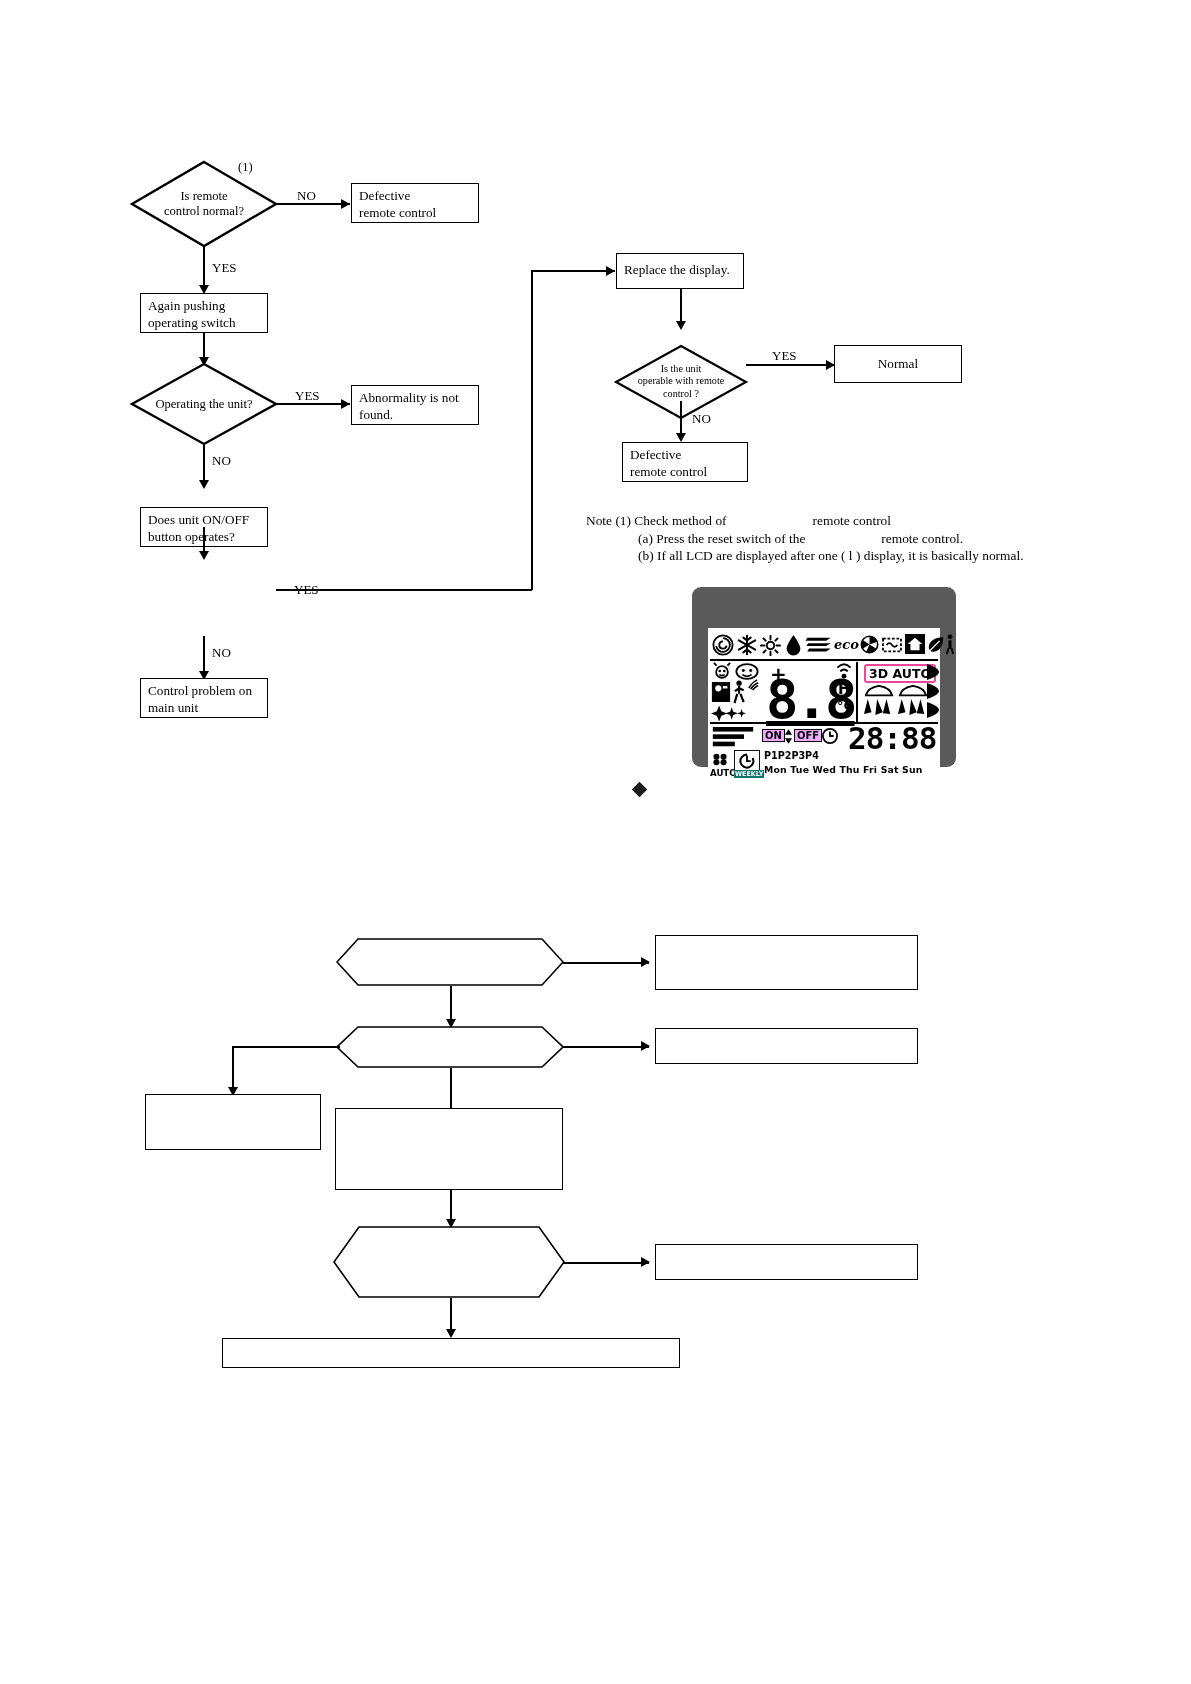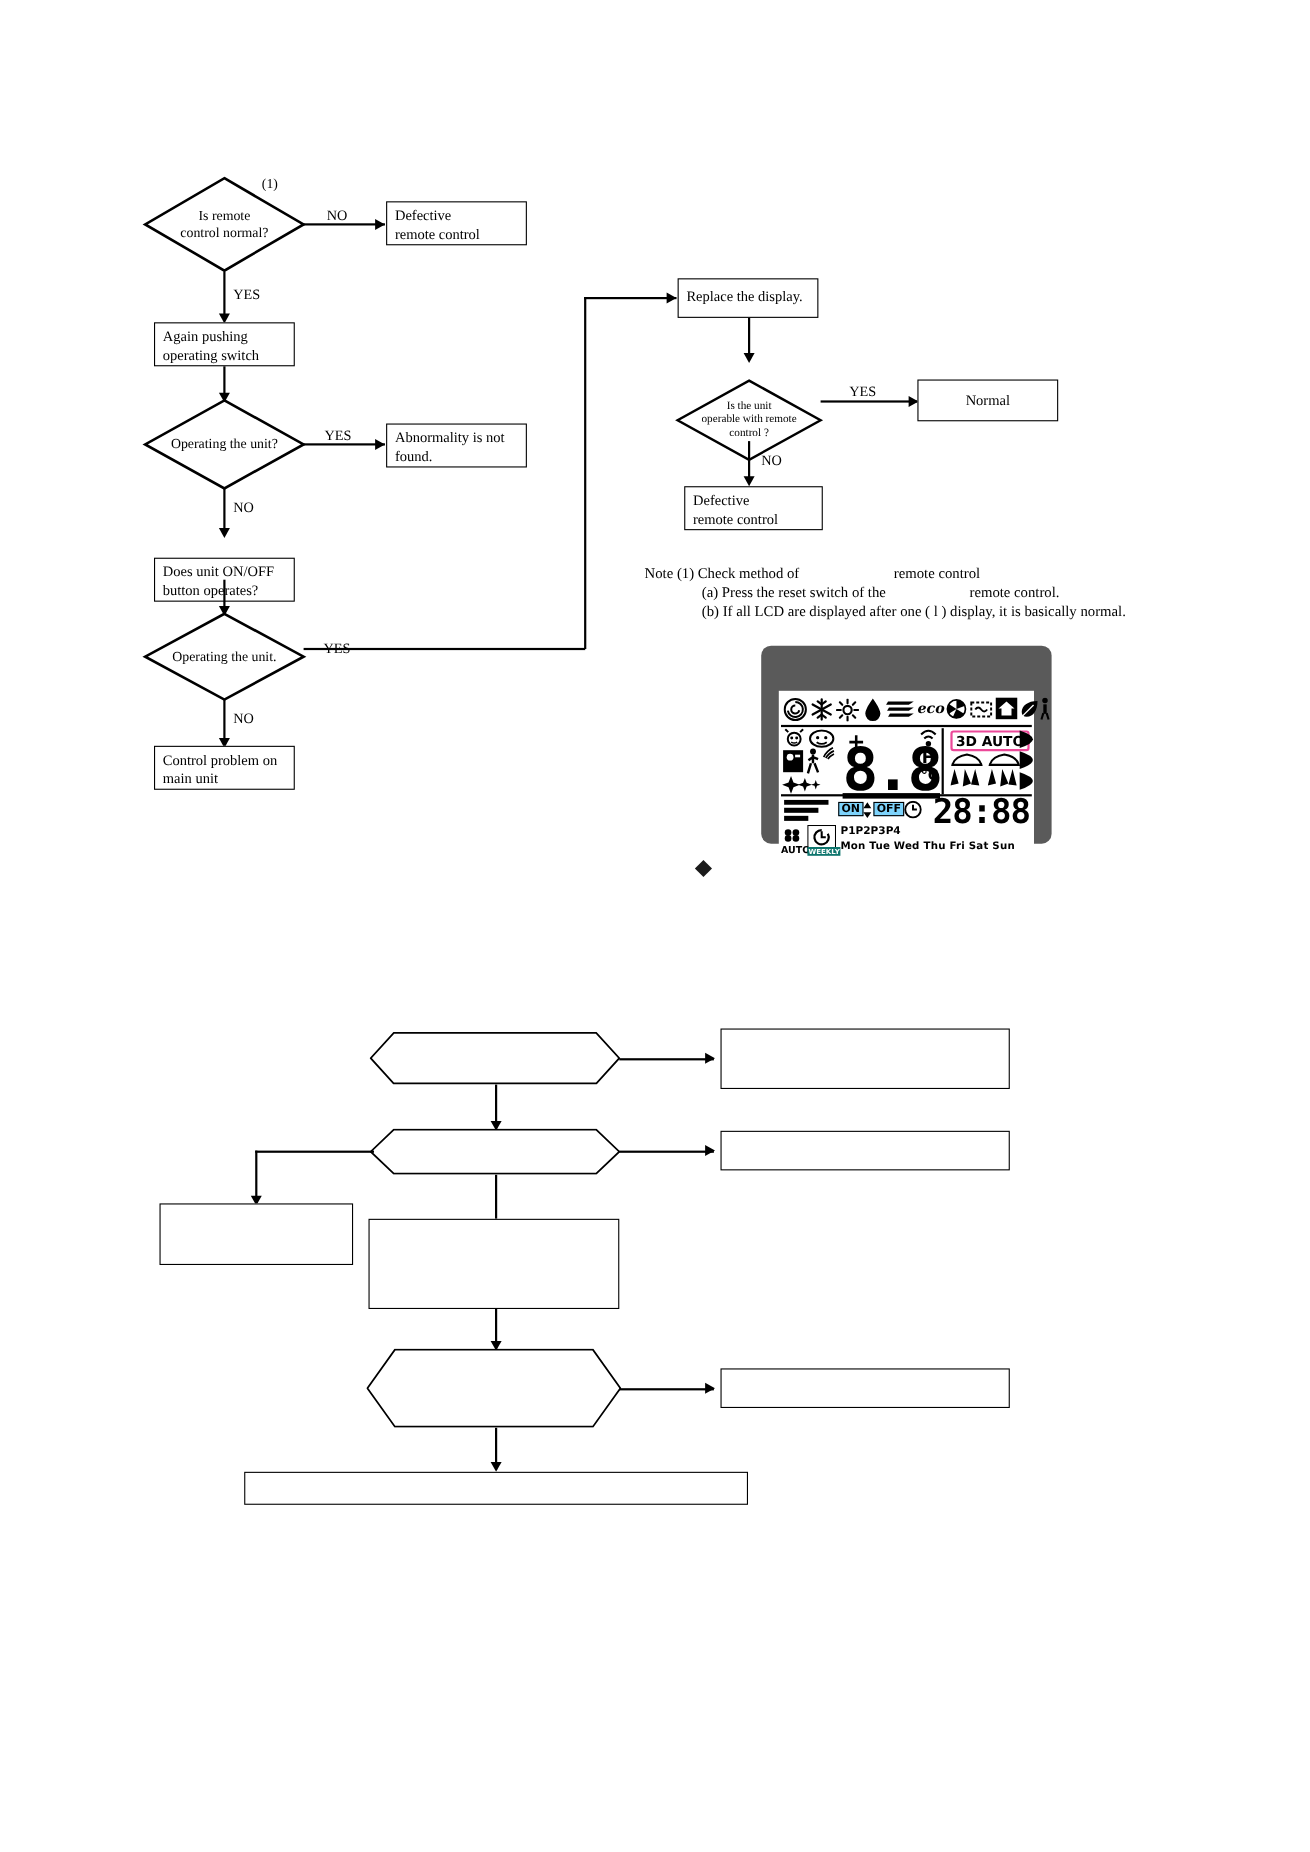--- a/index.html
+++ b/index.html
@@ -51,21 +51,21 @@
   .r3{top:98px;height:30px;}
   .r4{top:128px;height:24px;}
   .sep{position:absolute;background:#000;height:2px;}
   .icon{position:absolute;}
   .lcdtxt{position:absolute;font-family:"DejaVu Sans",sans-serif;font-weight:bold;}
   .days{position:absolute;left:74px;top:140px;font-size:9.3px;font-weight:bold;
         font-family:"DejaVu Sans",sans-serif;letter-spacing:.2px;}
   .pbank{position:absolute;left:74px;top:126px;font-size:9.6px;font-weight:bold;
         font-family:"DejaVu Sans",sans-serif;}
   .onoff{position:absolute;font-family:"DejaVu Sans",sans-serif;font-weight:bold;
-         font-size:10px;border:1.6px solid #000;padding:0px 2px;background:#7dd3fc;}
+         font-size:10px;border:1.6px solid #000;padding:0px 2px;background:#f0abfc;}
   .bigclock{position:absolute;font-family:"DejaVu Sans Mono",monospace;
             font-weight:bold;font-size:31px;letter-spacing:-1px;}
   .threeD{position:absolute;border:2px solid #ec4899;border-radius:3px;
           font-family:"DejaVu Sans",sans-serif;font-weight:bold;font-size:12.5px;
           padding:0 3px;}
   .bigtemp{position:absolute;font-family:"DejaVu Sans Mono",monospace;
      font-weight:bold;font-size:54px;letter-spacing:-3px;text-decoration:underline;}
   .unitH{position:absolute;font-family:"DejaVu Sans",sans-serif;font-weight:bold;font-size:15px;}
   .unitC{position:absolute;font-family:"DejaVu Sans",sans-serif;font-weight:bold;font-size:13px;}
   .ecotx{position:absolute;font-family:"DejaVu Serif",serif;font-weight:bold;
@@ -126,26 +126,20 @@
   <div class="arrowD" style="left:199px;top:480px;"></div>
   <div class="lbl" style="left:212px;top:453px;">NO</div>
   <div class="box" style="left:140px;top:487px;width:128px;height:40px;margin-top:20px;">
     <div class="txt">Does unit ON/OFF
 button operates?</div>
   </div>
 
   <div class="ln vln" style="left:203px;top:527px;height:30px;"></div>
   <div class="arrowD" style="left:199px;top:551px;"></div>
 
-  <div class="diamond" style="left:130px;top:556px;width:148px;height:82px;">
-    <svg width="148" height="82">
-        <polygon points="74,2 146,41 74,80 2,41" fill="#fff" stroke="#000" stroke-width="2.4"></polygon>
-      </svg>
-    <div class="dtxt">Operating the unit.</div>
-  </div>
 
   <div class="ln hln" style="left:276px;top:589px;width:256px;"></div>
   <div class="lbl" style="left:294px;top:582px;">YES</div>
   <div class="ln vln" style="left:531px;top:270px;height:320px;"></div>
   <div class="ln hln" style="left:531px;top:270px;width:84px;"></div>
   <div class="arrowR" style="left:606px;top:266px;"></div>
 
   <div class="ln vln" style="left:203px;top:636px;height:42px;"></div>
   <div class="arrowD" style="left:199px;top:671px;"></div>
   <div class="lbl" style="left:212px;top:645px;">NO</div>

